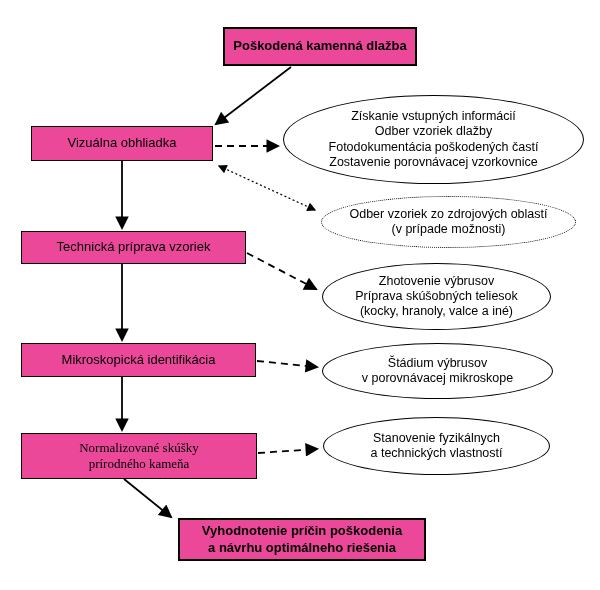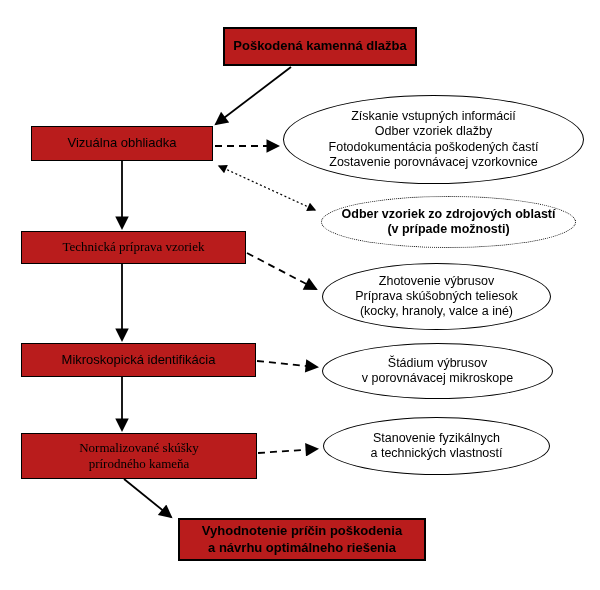--- a/index.html
+++ b/index.html
@@ -14,21 +14,21 @@
   }
   svg.connectors {
     position: absolute;
     left: 0; top: 0;
     width: 600px; height: 590px;
     z-index: 1;
   }
   .node {
     position: absolute;
     z-index: 2;
-    background: #b91c1c;
+    background: #ec4899;
     border: 1.5px solid #000000;
     display: flex;
     flex-direction: column;
     align-items: center;
     justify-content: center;
     text-align: center;
     font-size: 13px;
     line-height: 1.25;
     box-sizing: border-box;
   }
@@ -46,21 +46,20 @@
     flex-direction: column;
     align-items: center;
     justify-content: center;
     text-align: center;
     font-size: 12.5px;
     line-height: 1.22;
     box-sizing: border-box;
   }
   .ellipse.dotted {
     border-style: dotted;
-    font-weight: bold;
   }
   .ln { display: block; white-space: nowrap; }
 </style>
 </head>
 <body>
 
 <div class="stage">
 
   <svg class="connectors" viewBox="0 0 600 590" xmlns="http://www.w3.org/2000/svg">
     <defs>
@@ -84,21 +83,21 @@
   </svg>
 
   <div class="node bold" style="left:223px; top:27px; width:194px; height:39px;">
     <span class="ln">Poškodená kamenná dlažba</span>
   </div>
 
   <div class="node" style="left:31px; top:126px; width:182px; height:35px;text-align:center;">
     <span class="ln">Vizuálna obhliadka</span>
   </div>
 
-  <div class="node" style="left:21px; top:231px; width:225px; height:33px;font-family:Liberation Serif, serif;">
+  <div class="node" style="left:21px; top:231px; width:225px; height:33px;">
     <span class="ln">Technická príprava vzoriek</span>
   </div>
 
   <div class="node" style="left:21px; top:343px; width:235px; height:34px;">
     <span class="ln">Mikroskopická identifikácia</span>
   </div>
 
   <div class="node" style="left:21px; top:433px; width:236px; height:46px;font-family:Liberation Serif, serif;">
     <span class="ln">Normalizované skúšky</span>
     <span class="ln">prírodného kameňa</span>

